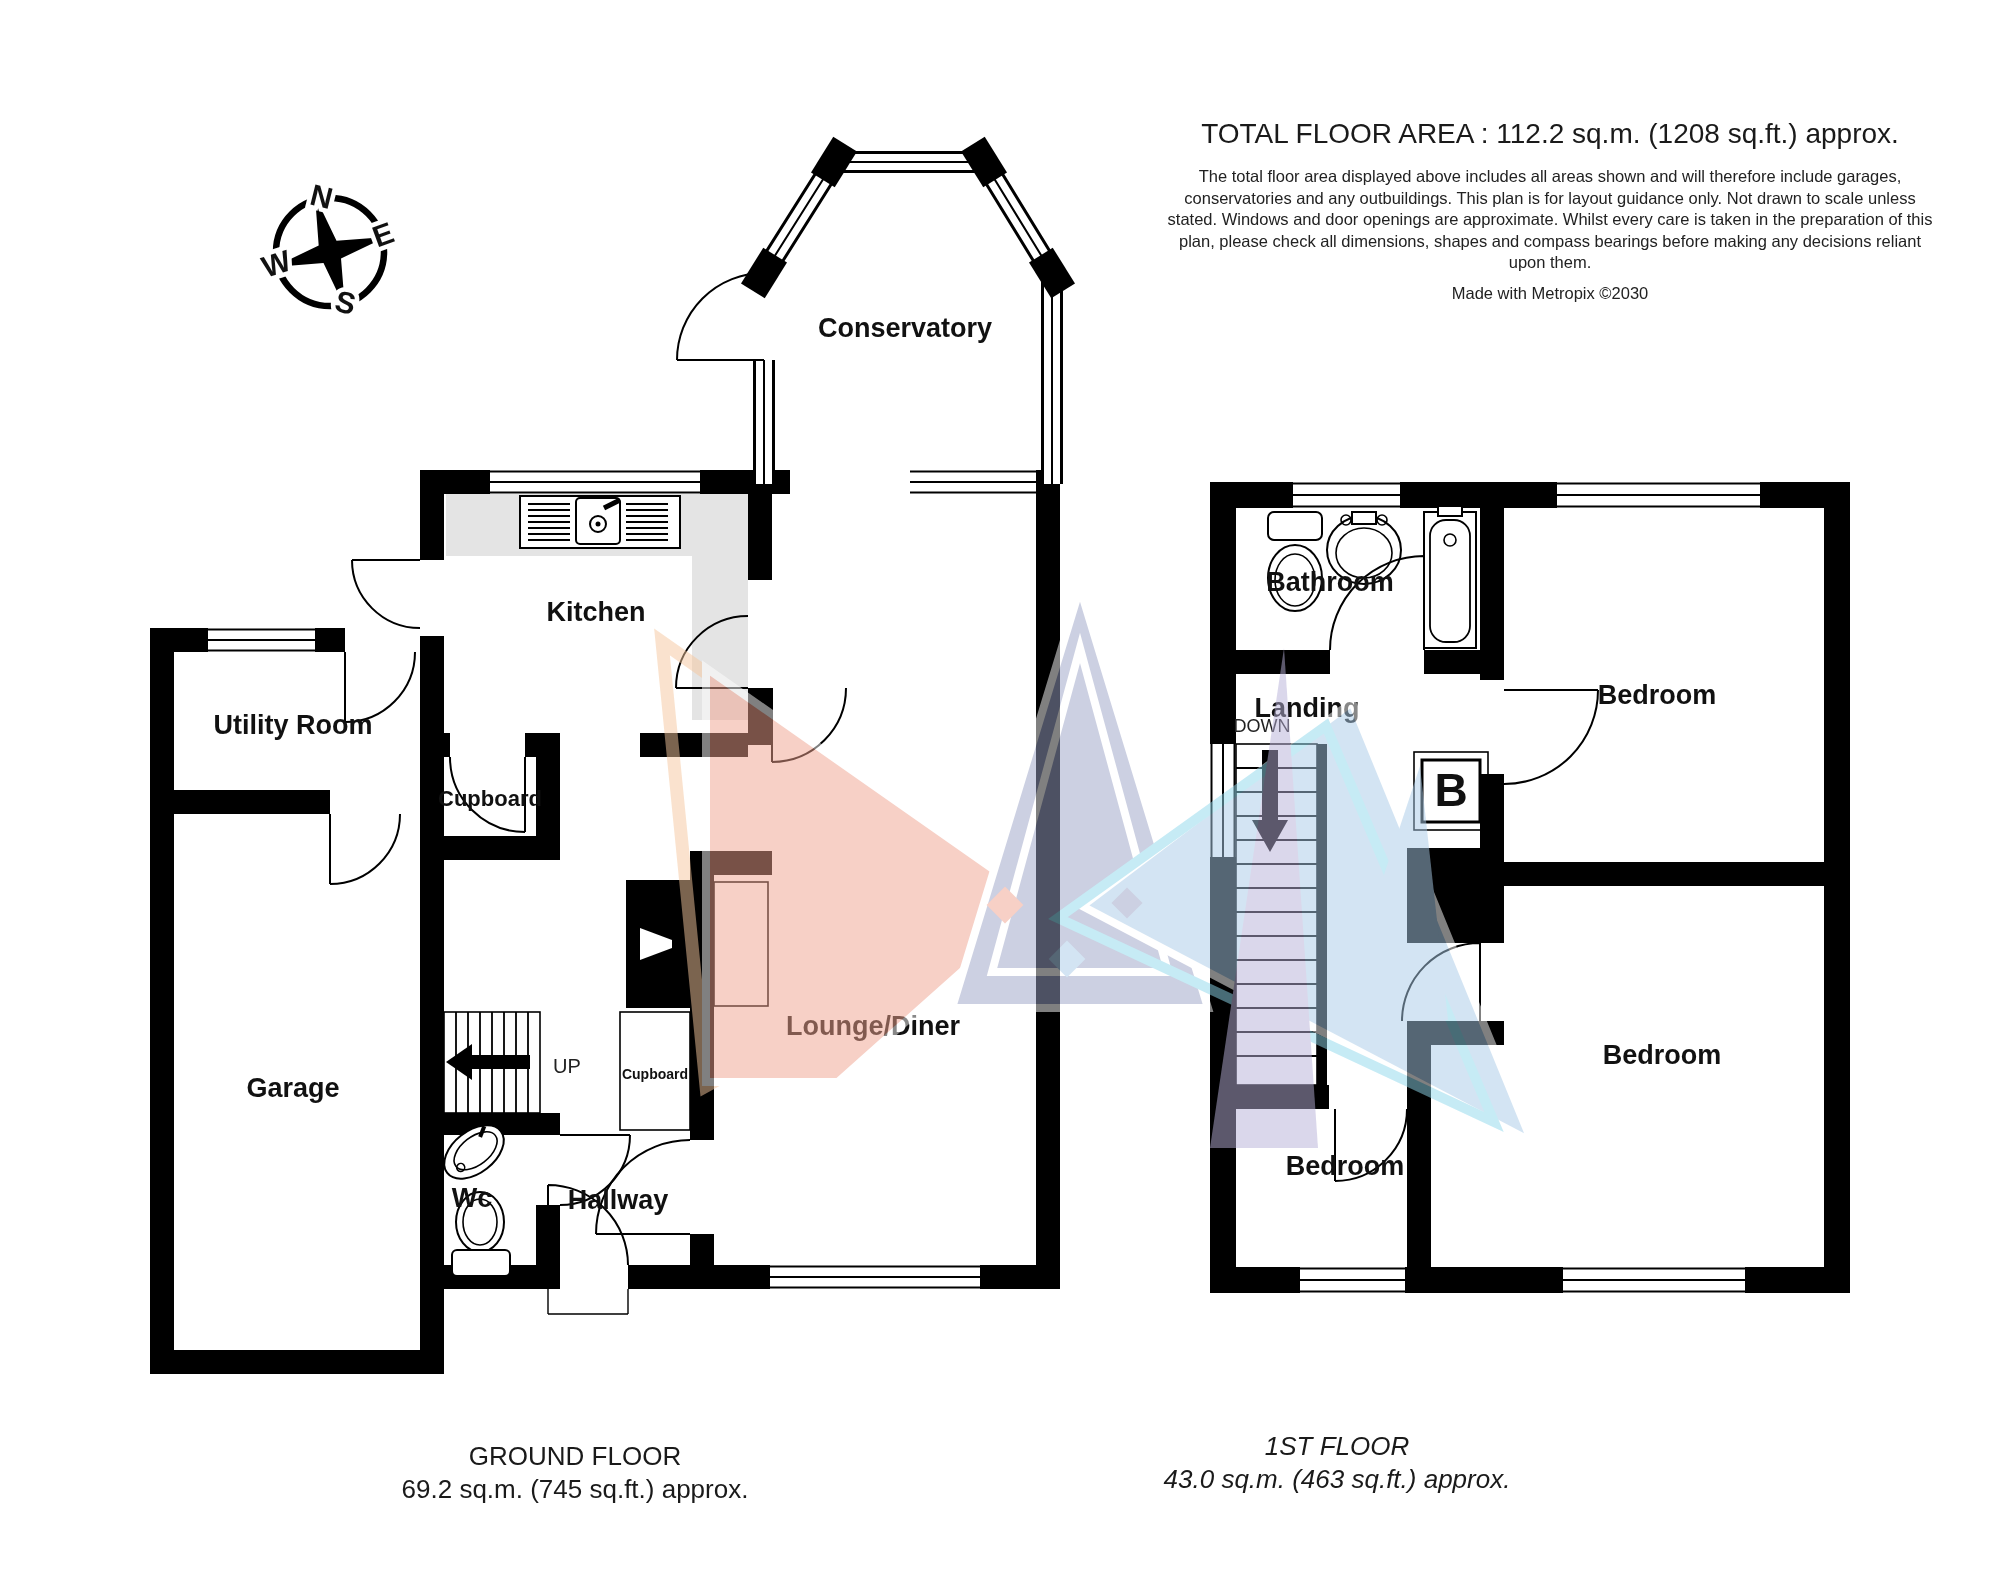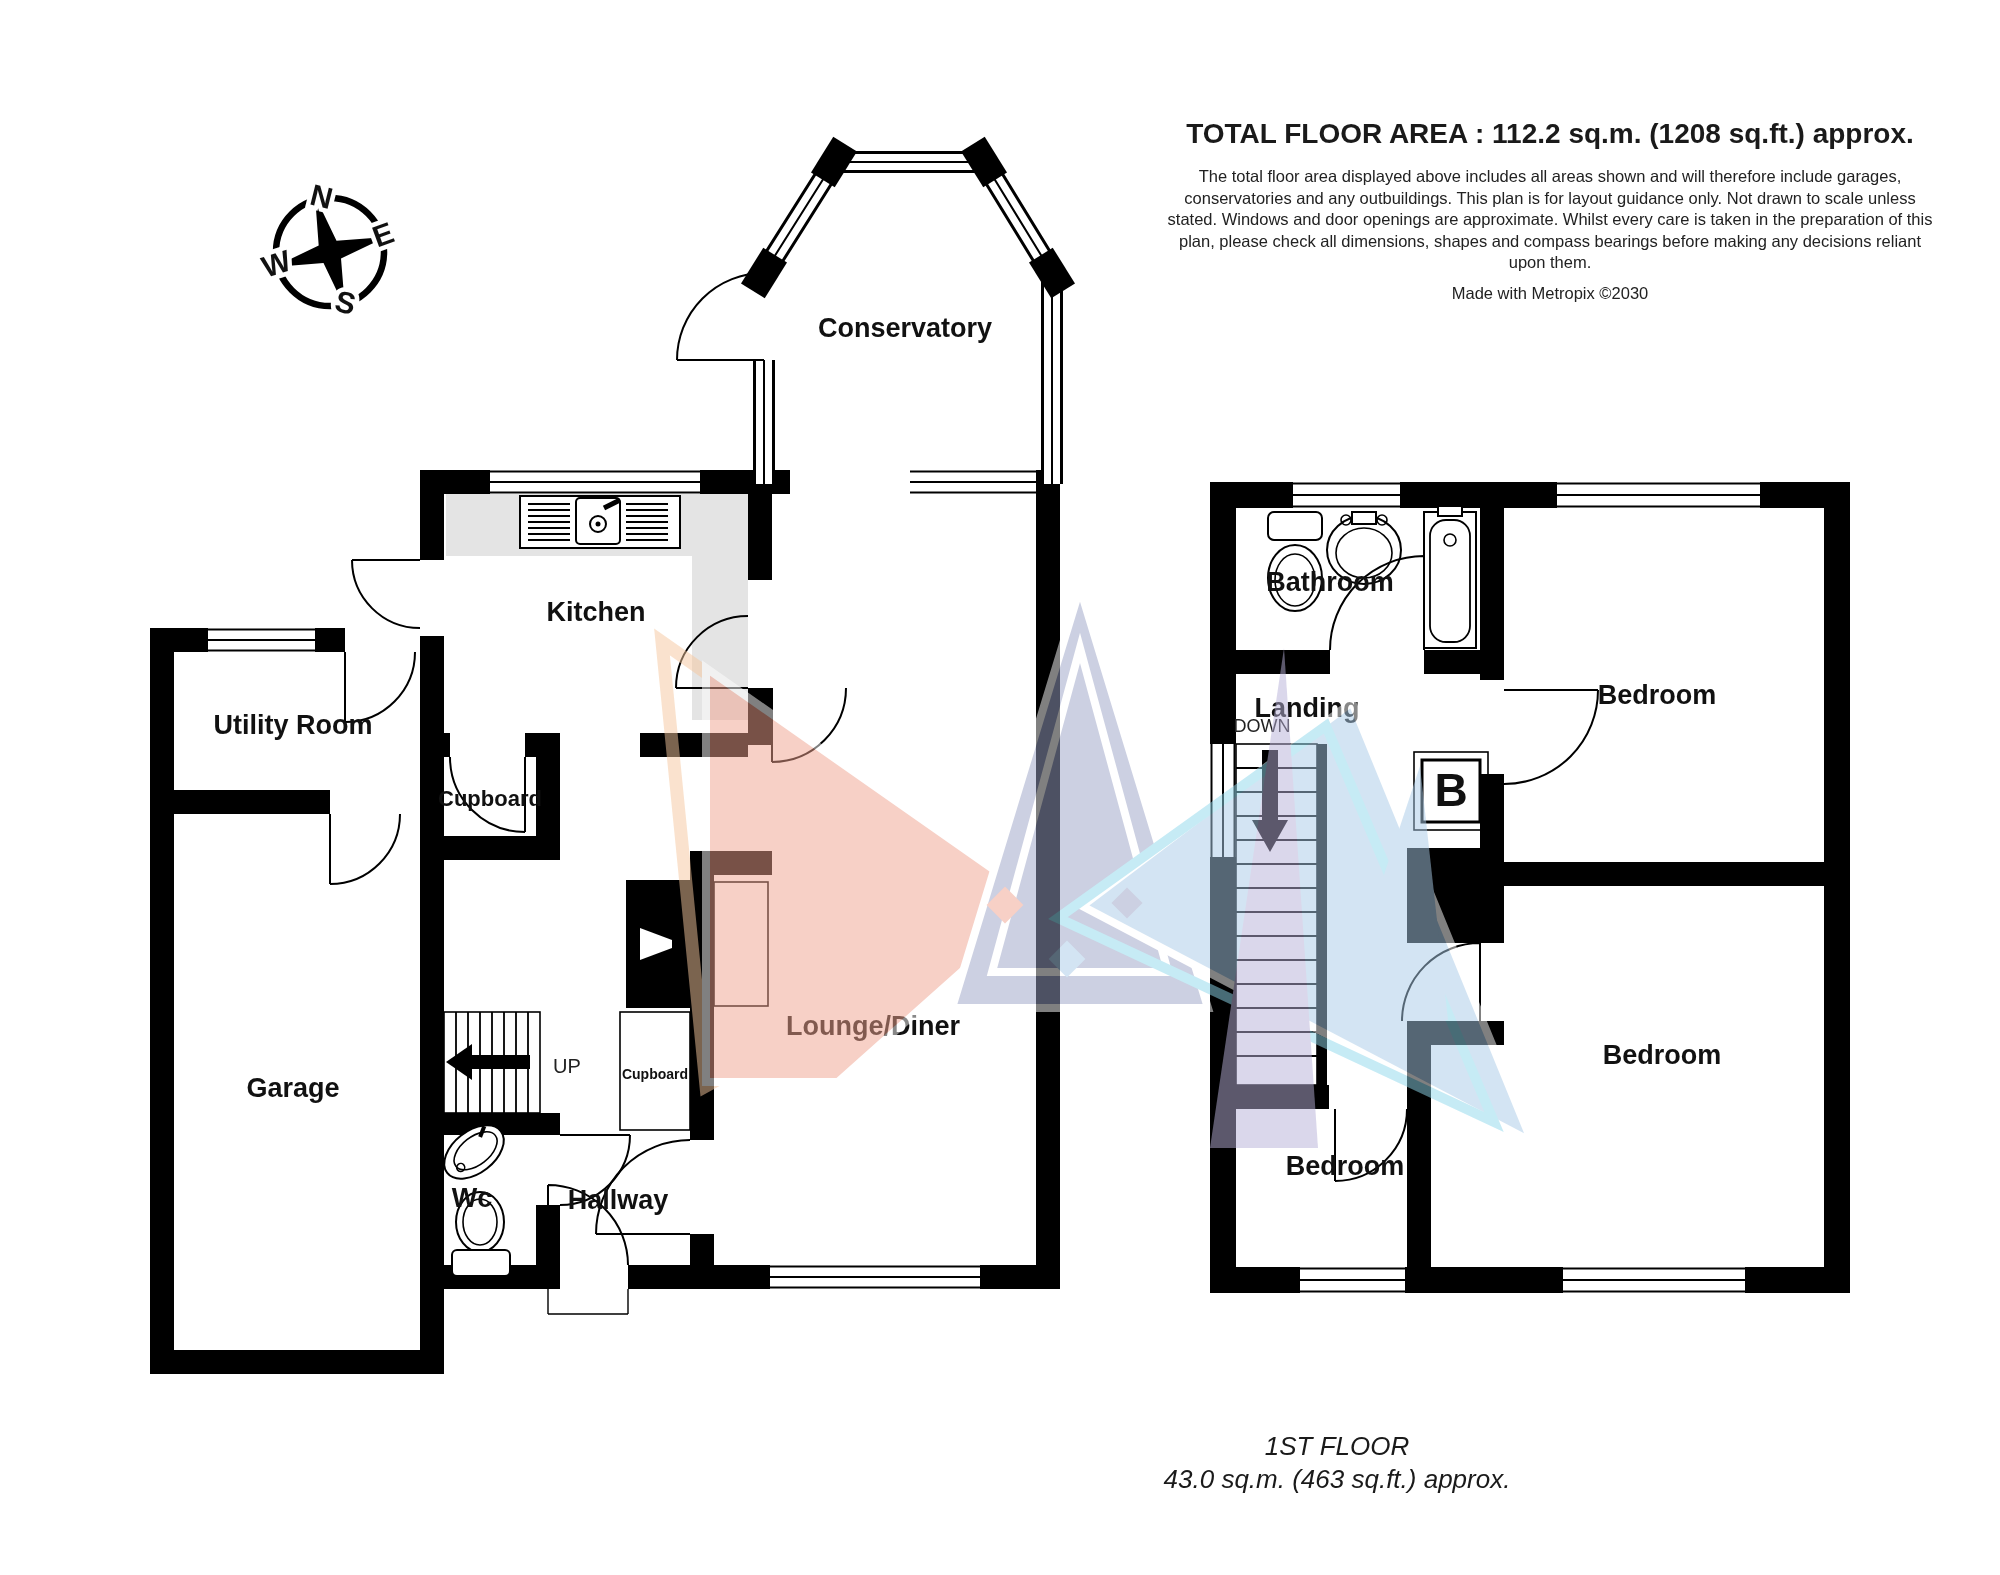--- a/index.html
+++ b/index.html
@@ -13,21 +13,21 @@
   .fixture{fill:#fff;stroke:#000;stroke-width:2px;}
   .tread{stroke:#000;stroke-width:1.8px;}
   text{font-family:"Liberation Sans", sans-serif;fill:#111;}
   .room-label{font-size:27px;font-weight:bold;text-anchor:middle;}
   .room-label-sm{font-size:14px;font-weight:bold;text-anchor:middle;}
   .dir-label{font-size:20px;text-anchor:middle;fill:#222;}
   .boiler-label{font-size:46px;font-weight:bold;text-anchor:middle;}
   .compass-letter{font-size:30px;font-weight:bold;text-anchor:middle;
                   paint-order:stroke;stroke:#fff;stroke-width:9px;}
   .header-block{position:absolute;left:1150px;top:118px;width:800px;text-align:center;}
-  .header-title{font-size:28px;color:#1a1a1a;margin:0 0 16px 0;font-weight:bold;}
+  .header-title{font-size:28px;color:#1a1a1a;margin:0 0 16px 0;}
   .header-disclaimer{font-size:16.5px;line-height:21.5px;color:#222;margin:10px;}
   .header-credit{font-size:16.5px;color:#222;margin:4px 0 0 0;}
   .caption{position:absolute;width:600px;text-align:center;font-size:26px;line-height:33px;color:#1a1a1a;}
   .caption-ground{left:275px;top:1440px;}
   .caption-first{left:1037px;top:1430px;font-style:italic;}
 </style>
 </head>
 <body>
 
 <div class="stage">
@@ -275,18 +275,22 @@
     <rect x="1116" y="892" width="22" height="22" transform="rotate(45 1127 903)" fill="#9aa2c6"></rect>
   </g>
 </svg>
 
 <div class="header-block">
   <p class="header-title">TOTAL FLOOR AREA : 112.2 sq.m. (1208 sq.ft.) approx.</p>
   <p class="header-disclaimer">The total floor area displayed above includes all areas shown and will therefore include garages, conservatories and any outbuildings. This plan is for layout guidance only. Not drawn to scale unless stated. Windows and door openings are approximate. Whilst every care is taken in the preparation of this plan, please check all dimensions, shapes and compass bearings before making any decisions reliant upon them.</p>
   <p class="header-credit">Made with Metropix ©2030</p>
 </div>
 
+<div class="caption caption-ground">
+  <div>GROUND FLOOR</div>
+  <div>69.2 sq.m. (745 sq.ft.) approx.</div>
+</div>
 <div class="caption caption-first">
   <div>1ST FLOOR</div>
   <div>43.0 sq.m. (463 sq.ft.) approx.</div>
 </div>
 
 </div>
 
 </body></html>

